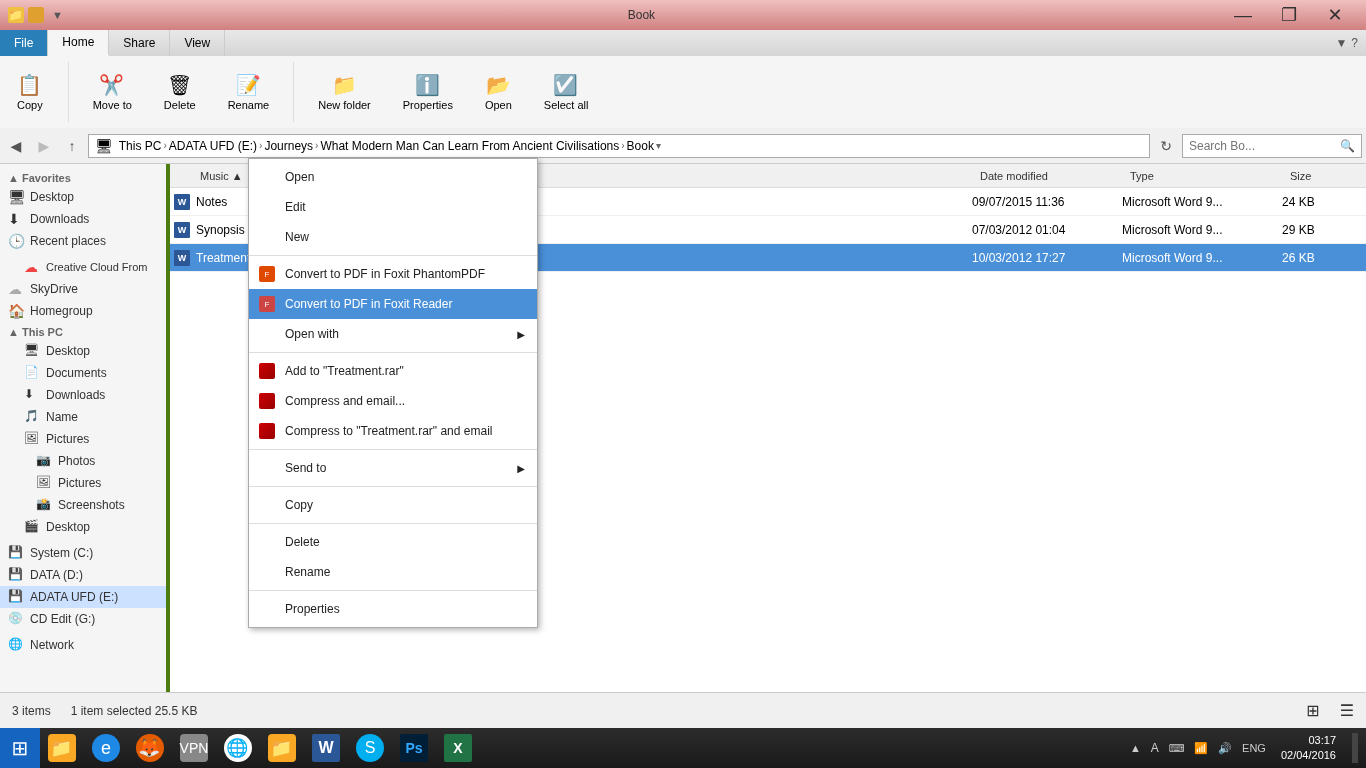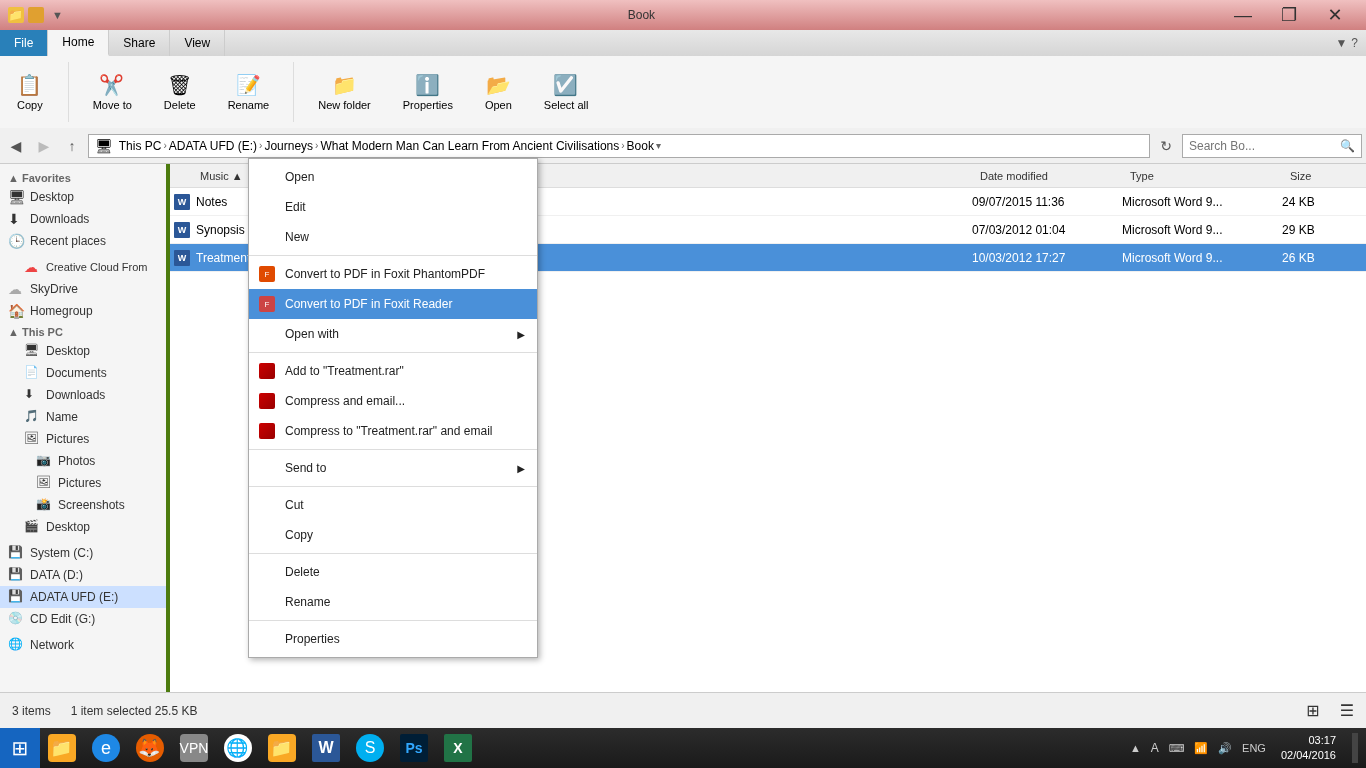--- a/index.html
+++ b/index.html
@@ -460,24 +460,20 @@
   </div>
   <div class="ctx-separator"></div>
   <div class="ctx-item">
     <div class="ctx-icon"></div>
     <span class="ctx-label">Send to</span>
     <span class="ctx-arrow">▶</span>
   </div>
   <div class="ctx-separator"></div>
   <div class="ctx-item">
     <div class="ctx-icon"></div>
-    <span class="ctx-label">Cut</span>
-  </div>
-  <div class="ctx-item">
-    <div class="ctx-icon"></div>
     <span class="ctx-label">Copy</span>
   </div>
   <div class="ctx-separator"></div>
   <div class="ctx-item">
     <div class="ctx-icon"></div>
     <span class="ctx-label">Delete</span>
   </div>
   <div class="ctx-item">
     <div class="ctx-icon"></div>
     <span class="ctx-label">Rename</span>

